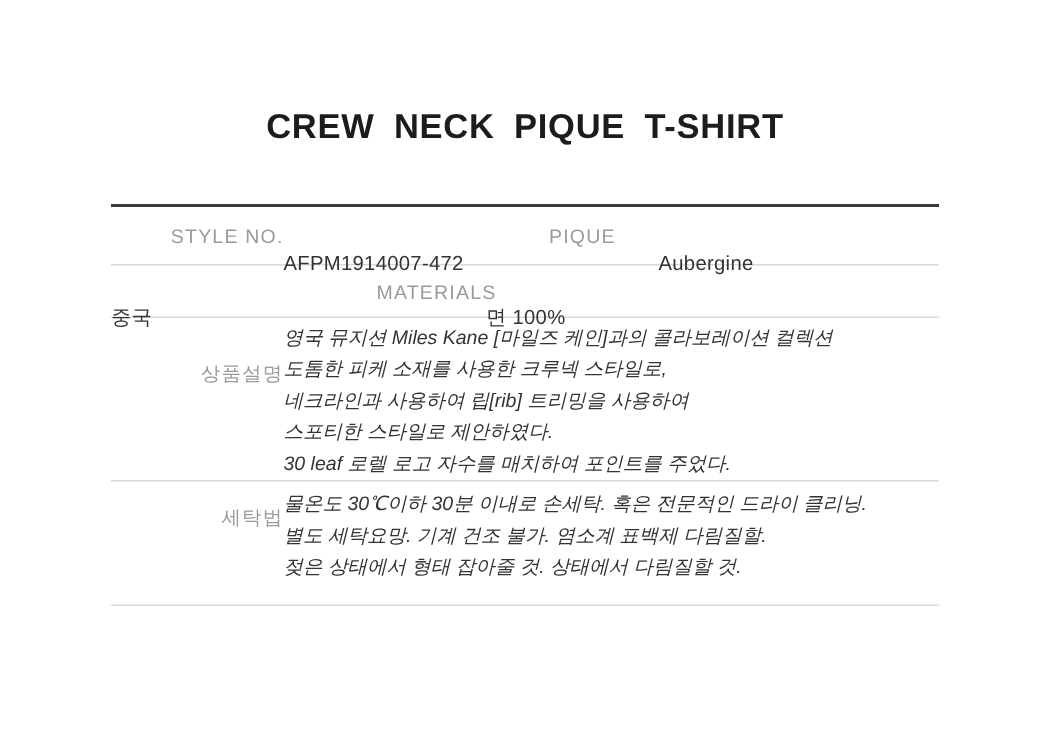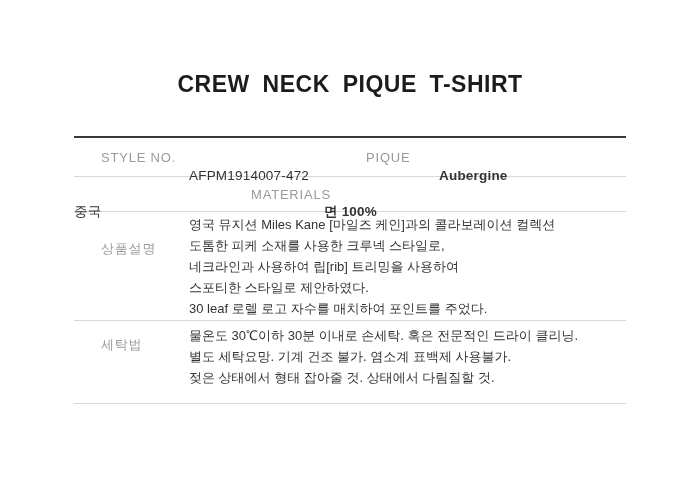--- a/index.html
+++ b/index.html
@@ -31,31 +31,31 @@
   }
   .row-1 { height:39px; align-items:center; }
   .row-2 { height:35px; align-items:center; }
   .cell-label {
     flex:none;
     padding-left:27px;
     color:#9a9a9a;
     font-size:13px;
     letter-spacing:0.8px;
   }
-  .lbl-1 { width:115px; }
+  .lbl-1 { width:115px;text-align:right; }
   .lbl-2 { width:100px; }
   .cell-value { font-size:13.5px; color:#333; letter-spacing:0.2px;margin-top:36px; }
   .val-1 { width:150px; flex:none; }
-  .val-2 { flex:1;font-weight:bold; }
+  .val-2 { flex:1; }
   .row-desc { padding:2px 0 1px; }
   .row-care { padding:4px 0 15px; }
   .row-desc .cell-label { align-self:flex-start; margin-top:26px; }
   .row-care .cell-label { align-self:flex-start; margin-top:11px; }
   .cell-text { flex:1; font-size:13px; color:#333; }
-  .cell-text .line { line-height:21px; white-space:nowrap; }
+  .cell-text .line { line-height:21px; white-space:nowrap;font-style:italic; }
 </style>
 </head>
 <body>
 
 <div class="page">
 
   <h1 class="title">CREW NECK PIQUE T-SHIRT</h1>
 
   <div class="spec-table">
 
@@ -80,19 +80,19 @@
         <div class="line">네크라인과 사용하여 립[rib] 트리밍을 사용하여</div>
         <div class="line">스포티한 스타일로 제안하였다.</div>
         <div class="line">30 leaf 로렐 로고 자수를 매치하여 포인트를 주었다.</div>
       </div>
     </div>
 
     <div class="row row-care">
       <span class="cell-label lbl-1">세탁법</span>
       <div class="cell-text">
         <div class="line">물온도 30℃이하 30분 이내로 손세탁. 혹은 전문적인 드라이 클리닝.</div>
-        <div class="line">별도 세탁요망. 기계 건조 불가. 염소계 표백제 사용불가.</div>
+        <div class="line">별도 세탁요망. 기계 건조 불가. 염소계 표백제 다림질할.</div>
         <div class="line">젖은 상태에서 형태 잡아줄 것. 상태에서 다림질할 것.</div>
       </div>
     </div>
 
   </div>
 </div>
 
 </body></html>

